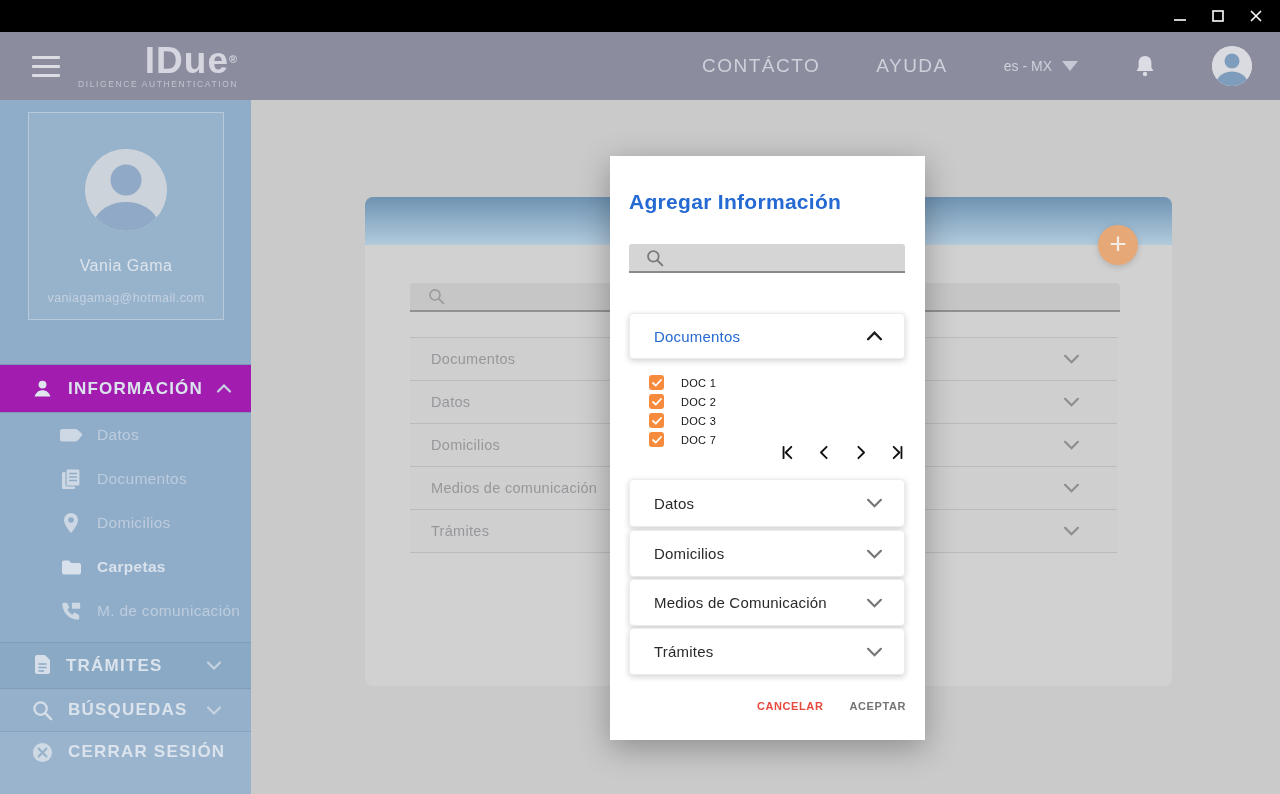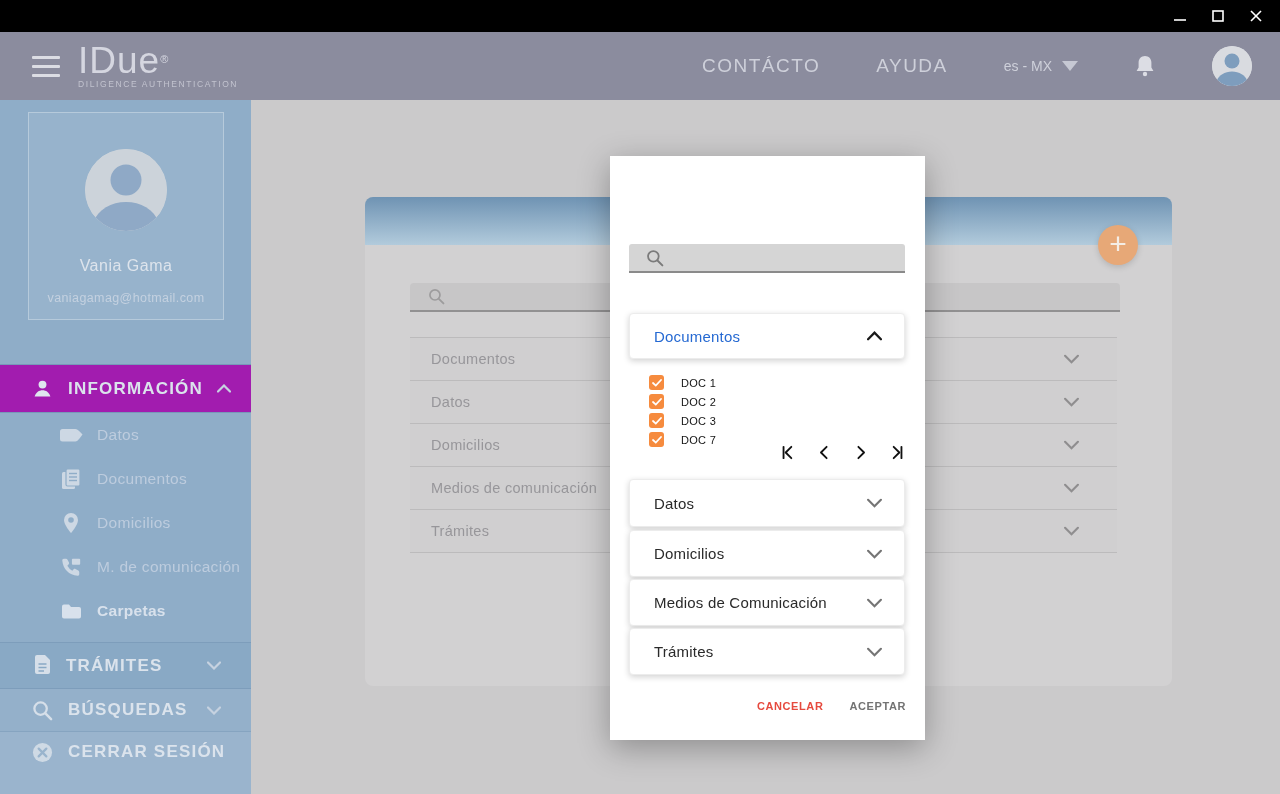--- a/index.html
+++ b/index.html
@@ -11,21 +11,21 @@
   .titlebar { position:absolute; top:0; left:0; width:1280px; height:32px; background:#000;
     display:flex; align-items:center; justify-content:flex-end; gap:22px; padding-right:16px; }
   .win-btn { width:16px; height:16px; display:flex; align-items:center; justify-content:center; cursor:pointer; }
 
   
   .header { position:absolute; top:32px; left:0; width:1280px; height:68px; background:#8b8c9e;
     display:flex; align-items:center; }
   .hamburger { margin-left:32px; width:28px; display:flex; flex-direction:column; gap:6px; cursor:pointer; }
   .hamburger span { display:block; height:3px; background:#dcdde4; border-radius:1px; }
   .logo { margin-left:18px; color:#d5d6e0; }
-  .logo-row { font-size:37px; font-weight:normal; letter-spacing:1px; line-height:34px; }
+  .logo-row { font-size:37px; font-weight:bold; letter-spacing:1px; line-height:34px;text-align:right; }
   .logo-row .reg { font-size:11px; vertical-align:top; position:relative; top:-2px; }
   .logo-sub { font-size:8.5px; letter-spacing:1.6px; color:#c2c3cf; margin-top:1px; }
   .header-right { margin-left:auto; display:flex; align-items:center; gap:56px; padding-right:28px; }
   .hnav { color:#ced0da; font-size:19px; letter-spacing:1.5px; cursor:pointer; text-decoration:none; }
   .lang { display:flex; align-items:center; gap:10px; color:#ced0da; font-size:14px; cursor:pointer; }
   .caret { width:0; height:0; border-left:8px solid transparent; border-right:8px solid transparent; border-top:10px solid #c6c8d3; }
   .bell { cursor:pointer; display:flex; }
   .avatar { width:40px; height:40px; border-radius:50%; background:#d9dbe0; overflow:hidden; cursor:pointer; }
 
   
@@ -214,34 +214,34 @@
         <span class="sub-icon">
           <svg width="16" height="22" viewBox="0 0 16 22">
               <path d="M8 1a7 7 0 0 1 7 7c0 5-7 13-7 13S1 13 1 8a7 7 0 0 1 7-7z" fill="#cdd8e4"></path>
               <circle cx="8" cy="8" r="2.8" fill="#8fadc8"></circle>
             </svg>
         </span>
         <span class="sub-label">Domicilios</span>
       </div>
       <div class="sub-item">
         <span class="sub-icon">
+          <svg width="21" height="17" viewBox="0 0 21 17">
+              <path d="M1 3.5A2 2 0 0 1 3 1.5h5l2 2.5h8a2 2 0 0 1 2 2v7.5a2 2 0 0 1-2 2H3a2 2 0 0 1-2-2z" fill="#d8e1ec"></path>
+            </svg>
+        </span>
+        <span class="sub-label bold">Carpetas</span>
+      </div>
+      <div class="sub-item">
+        <span class="sub-icon">
           <svg width="22" height="22" viewBox="0 0 24 24">
               <path d="M6.6 3c.7 0 1.3.4 1.6 1l1.6 3.2c.3.6.2 1.4-.3 1.9L8 10.6a14 14 0 0 0 5.4 5.4l1.5-1.5c.5-.5 1.3-.6 1.9-.3l3.2 1.6c.6.3 1 1 1 1.6v2.4c0 1-.8 1.8-1.8 1.7C9.8 20.7 3.3 14.2 2.5 4.8 2.4 3.8 3.2 3 4.2 3z" fill="#cdd8e4"></path>
               <rect x="13" y="3" width="9" height="6.5" rx="1" fill="#cdd8e4"></rect>
             </svg>
         </span>
         <span class="sub-label">M. de comunicación</span>
-      </div>
-      <div class="sub-item">
-        <span class="sub-icon">
-          <svg width="21" height="17" viewBox="0 0 21 17">
-              <path d="M1 3.5A2 2 0 0 1 3 1.5h5l2 2.5h8a2 2 0 0 1 2 2v7.5a2 2 0 0 1-2 2H3a2 2 0 0 1-2-2z" fill="#d8e1ec"></path>
-            </svg>
-        </span>
-        <span class="sub-label bold">Carpetas</span>
       </div>
     </div>
 
     <div class="side-section sec-tramites">
       <svg width="17" height="21" viewBox="0 0 17 21">
           <path d="M1 2a2 2 0 0 1 2-2h8l5 5v12a2 2 0 0 1-2 2H3a2 2 0 0 1-2-2z" fill="#d6dfe9"></path>
           <line x1="4.5" y1="9" x2="12.5" y2="9" stroke="#89a9c5" stroke-width="1.5"></line>
           <line x1="4.5" y1="12.5" x2="12.5" y2="12.5" stroke="#89a9c5" stroke-width="1.5"></line>
           <line x1="4.5" y1="16" x2="10" y2="16" stroke="#89a9c5" stroke-width="1.5"></line>
         </svg>
@@ -326,20 +326,21 @@
         <span class="bg-row-label">Trámites</span>
         <span class="grow"></span>
         <svg width="15" height="10" viewBox="0 0 14 9">
             <polyline points="1,1.5 7,7.5 13,1.5" fill="none" stroke="#8f8e8f" stroke-width="2" stroke-linecap="round"></polyline>
           </svg>
       </div>
     </div>
   </div>
 
   <div class="modal">
+    <div class="modal-title">Agregar Información</div>
 
     <div class="modal-search">
       <svg width="18" height="18" viewBox="0 0 22 22">
           <circle cx="9" cy="9" r="6.5" fill="none" stroke="#7b7b7b" stroke-width="2.2"></circle>
           <line x1="14" y1="14" x2="20" y2="20" stroke="#7b7b7b" stroke-width="2.4" stroke-linecap="round"></line>
         </svg>
       <input value="" style="">
     </div>
 
     <div class="panel p-doc">

